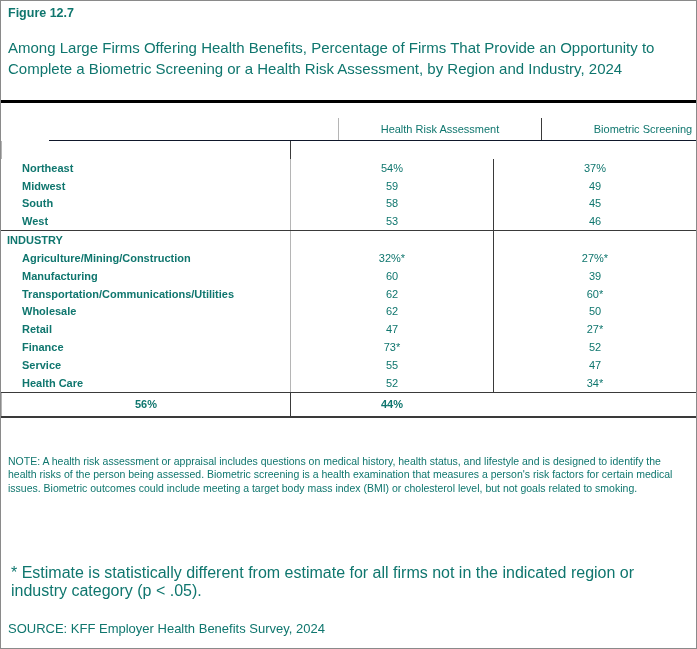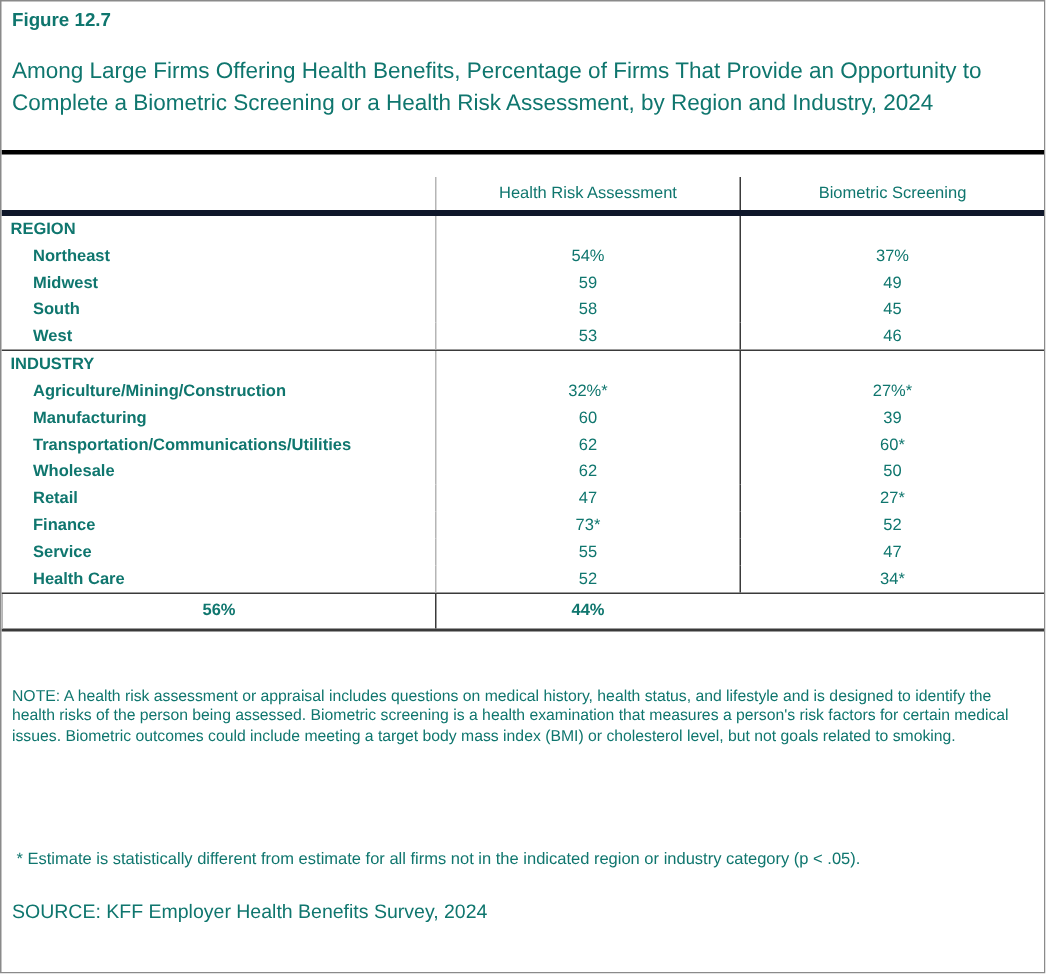--- a/index.html
+++ b/index.html
@@ -27,34 +27,34 @@
   .trow {
     display: grid;
     grid-template-columns: 289px 203px 203px;
   }
   .cell { display: flex; align-items: center; box-sizing: border-box; }
   .c-label { justify-content: flex-start; padding-left: 6px; }
   .c-val   { justify-content: center; text-align: center; }
   .c2 { border-left: 1px solid #b5b5b5; }
   .c3 { border-left: 1px solid #3a3a3a; }
 
-  .header-row  { height: 22px; border-bottom: 4px solid #0f172a; }
+  .header-row  { height: 22px; border-bottom: 1px solid #0f172a; margin-left: 48px; }
   .section-row { height: 18px; font-weight: bold; }
   .data-row    { height: 17.8px; }
   .data-row .c-label { padding-left: 21px; font-weight: bold; }
   .industry-start { border-top: 1px solid #3a3a3a; }
   .total-row {
     height: 23px;
     font-weight: bold;
     border-top: 1px solid #3a3a3a;
     border-bottom: 2px solid #3a3a3a;
   }
 
   .note-block { margin: 37px 10px 0 7px; font-size: 10.5px; line-height: 1.29; }
-  .footnote   { margin: 69px 10px 0 10px; font-size: 11px; }
+  .footnote   { margin: 69px 10px 0 10px; font-size: 16px; }
   .source     { margin: 21px 10px 0 7px; font-size: 13px; }
 </style>
 </head>
 <body>
 
 <div class="page">
 
   <div class="title-block">
     <div class="figure-number">Figure 12.7</div>
     <div class="figure-title">Among Large Firms Offering Health Benefits, Percentage of Firms That Provide an Opportunity to Complete a Biometric Screening or a Health Risk Assessment, by Region and Industry, 2024</div>
@@ -64,21 +64,20 @@
 
   <div class="data-table">
 
     <div class="trow header-row">
       <div class="cell c-label"></div>
       <div class="cell c-val c2">Health Risk Assessment</div>
       <div class="cell c-val c3">Biometric Screening</div>
     </div>
 
     <div class="trow section-row">
-      <div class="cell c-label">REGION</div>
       <div class="cell c-val c2"></div>
       <div class="cell c-val c3"></div>
     </div>
 
     <div class="trow data-row">
       <div class="cell c-label">Northeast</div>
       <div class="cell c-val c2">54%</div>
       <div class="cell c-val c3">37%</div>
     </div>
 

